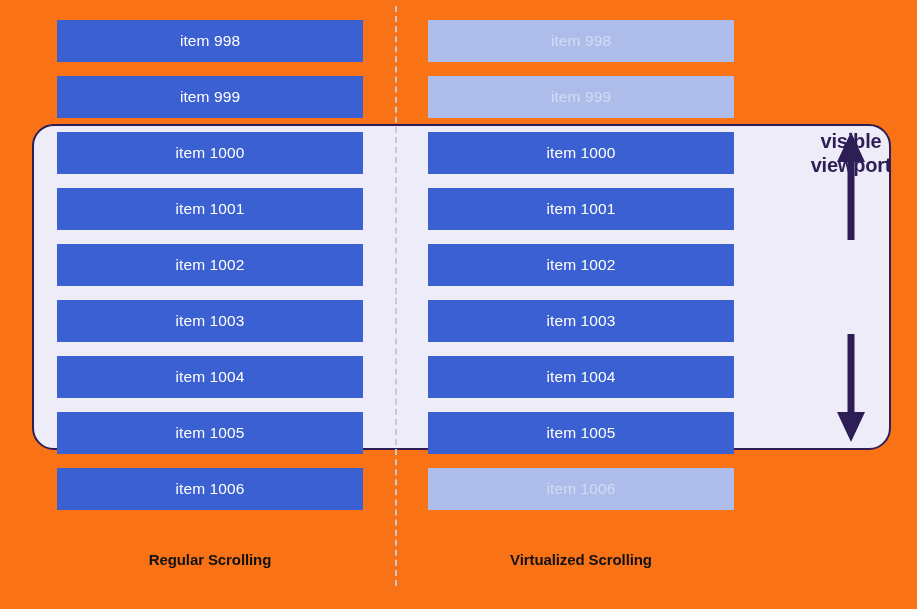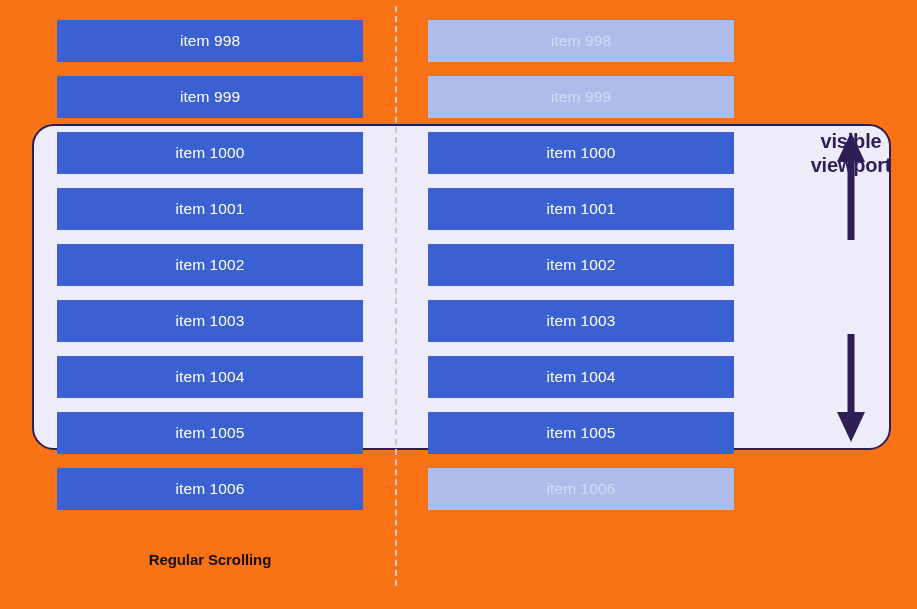--- a/index.html
+++ b/index.html
@@ -213,14 +213,15 @@
         <polygon points="68,312 82,282 54,282" fill="#2d1e56"></polygon>
       </g>
     </svg>
     <div class="viewport-caption">
       <div>visible</div>
       <div>viewport</div>
     </div>
   </div>
 
   <div class="column-caption left">Regular Scrolling</div>
+  <div class="column-caption right">Virtualized Scrolling</div>
 
 </div>
 
 </body></html>

